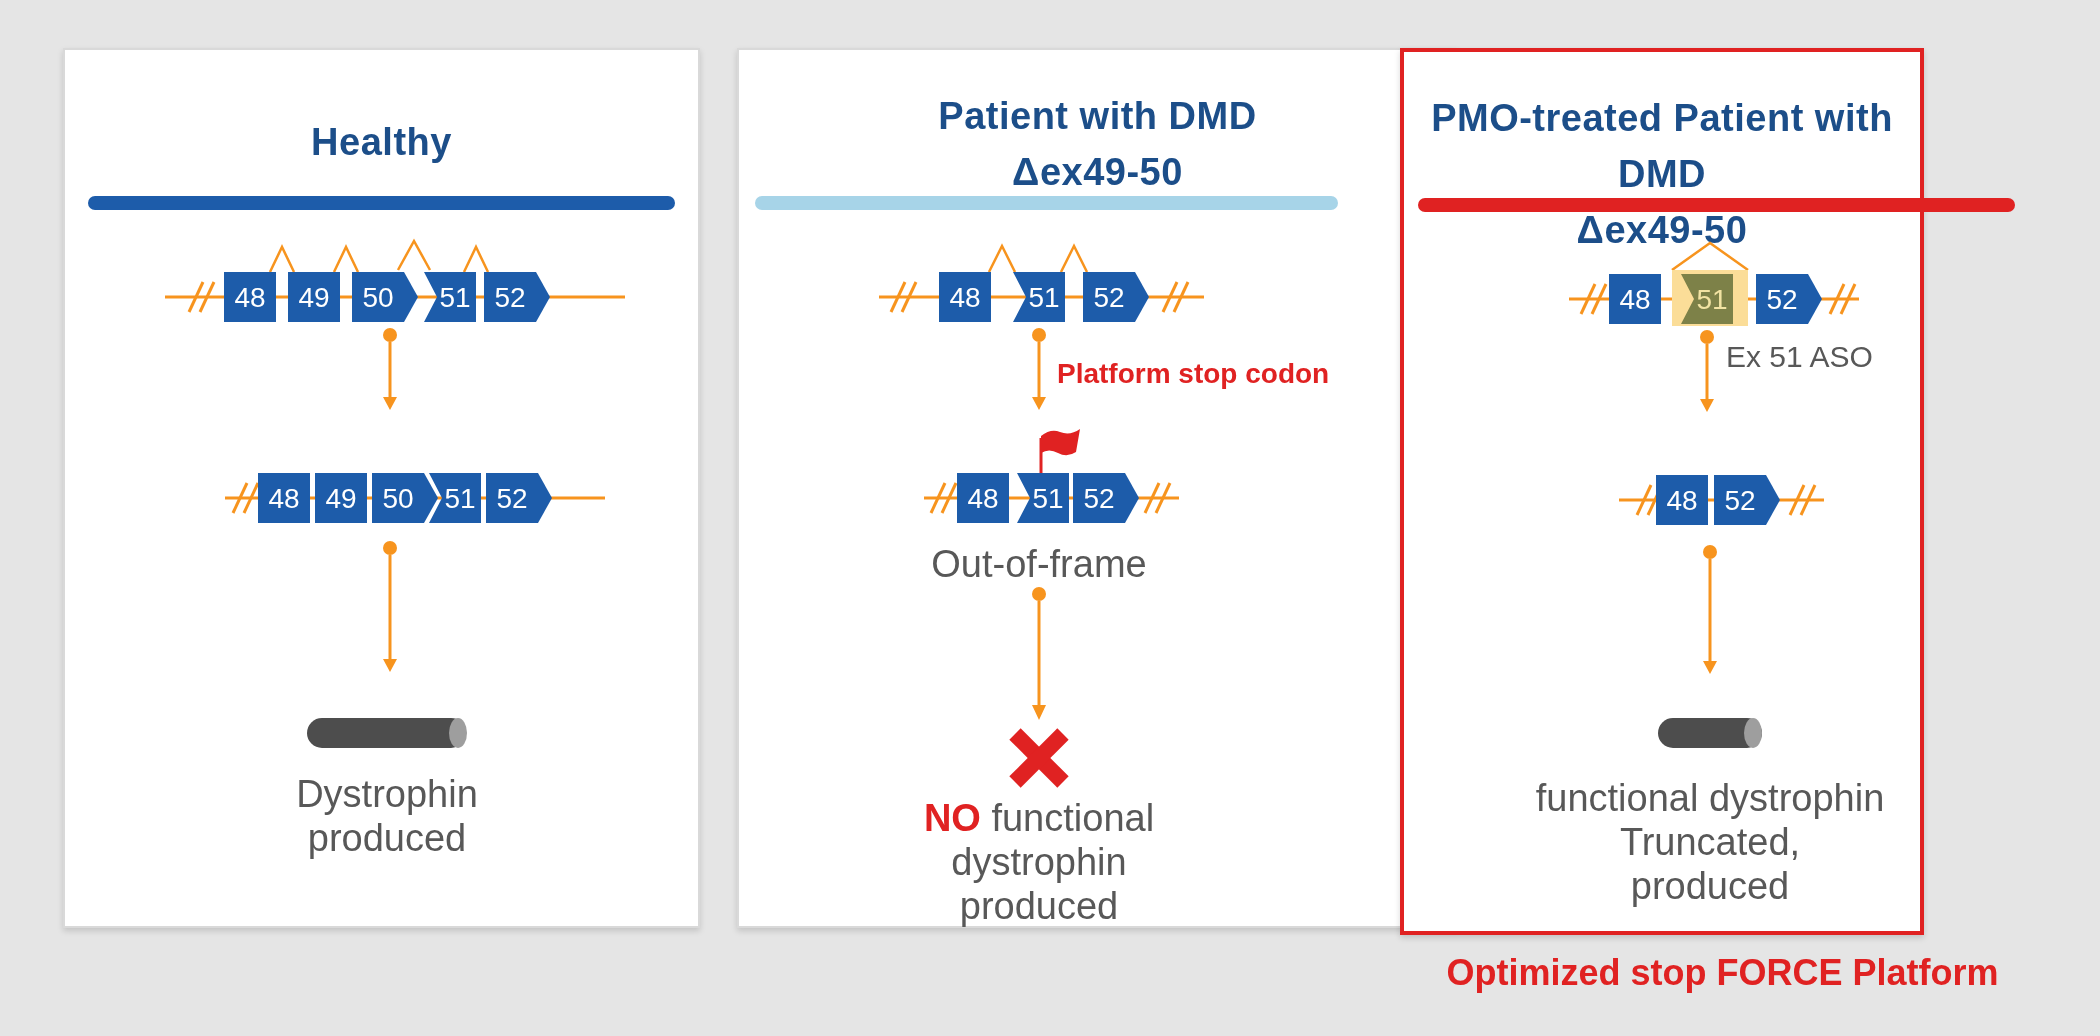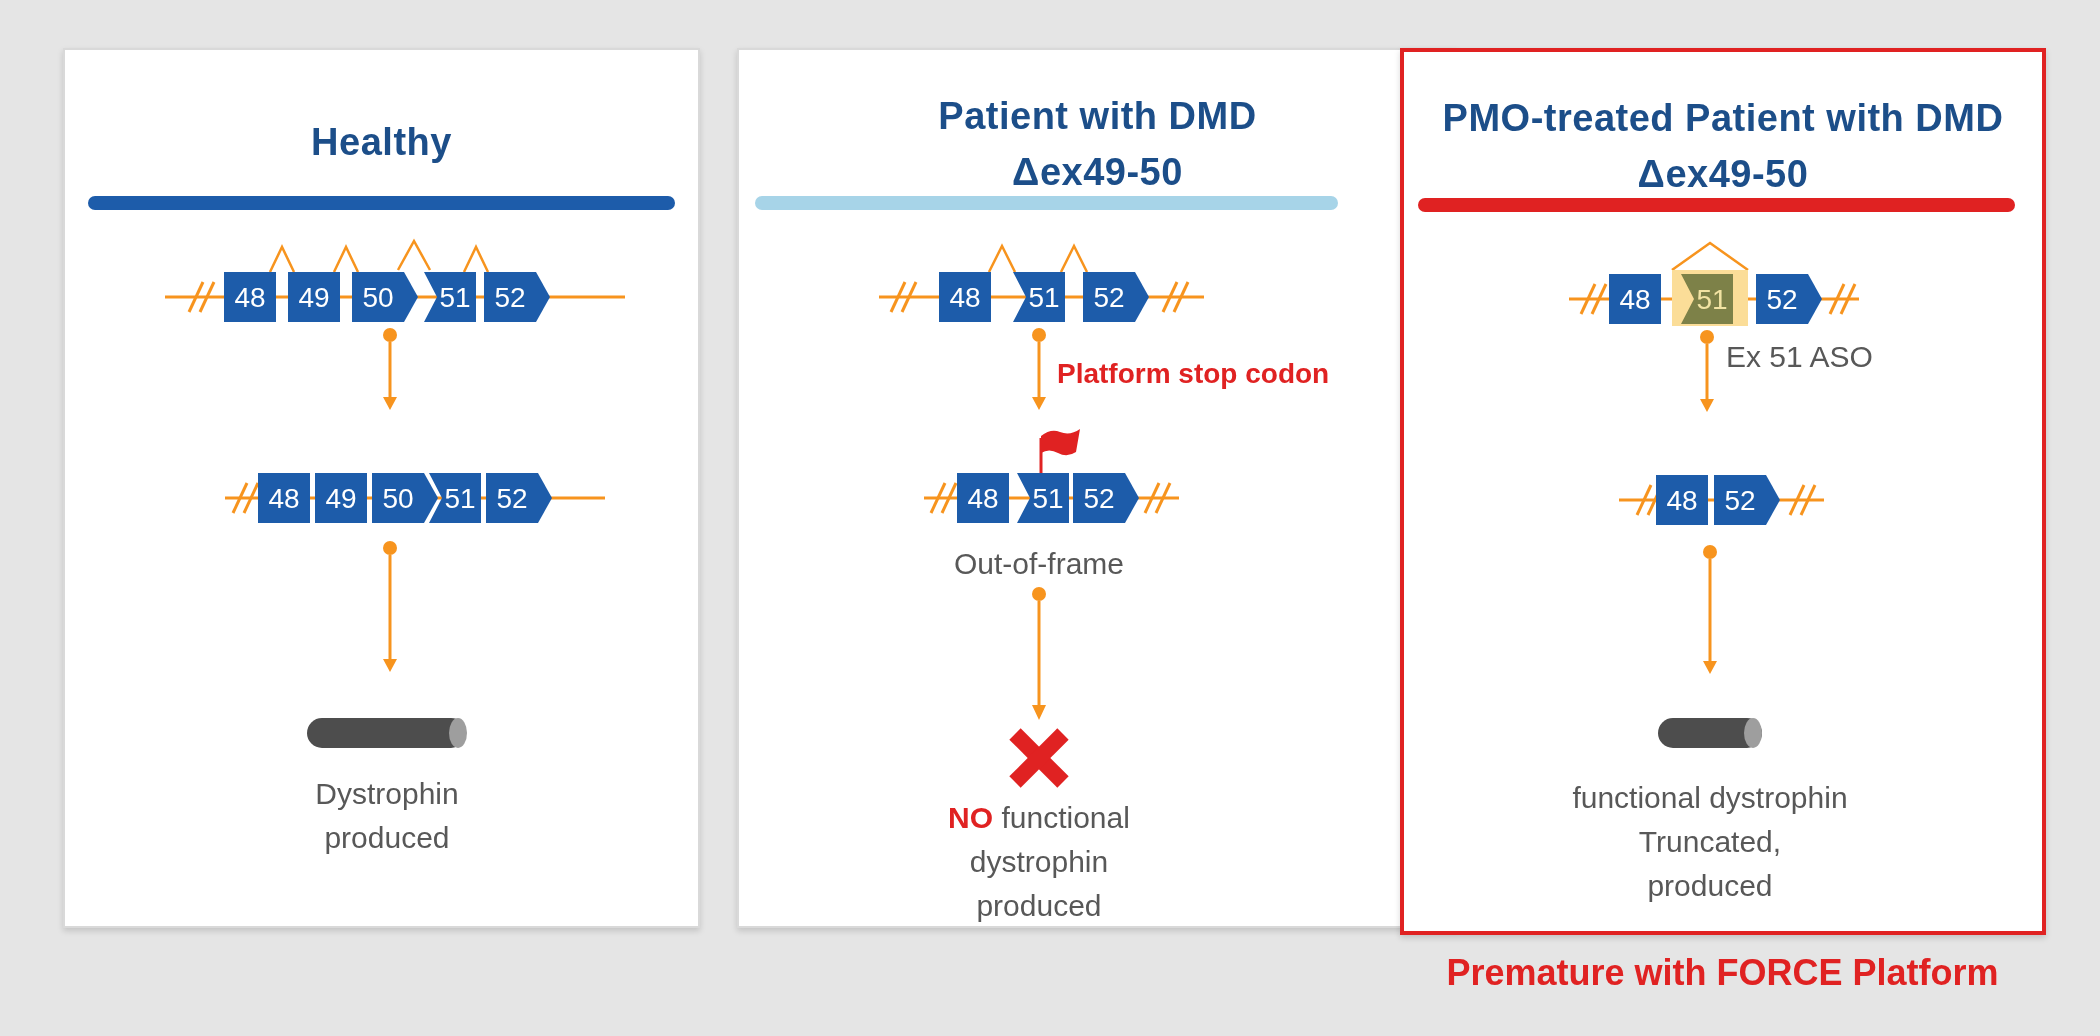--- a/index.html
+++ b/index.html
@@ -7,26 +7,26 @@
     --orange:#f7941e; --text_gray:#585858; --rod_gray:#4d4d4d; --rod_cap_gray:#9e9e9e;
     --aso_yellow:#fbdd98; --skipped_olive:#7d8148; --skipped_label:#f2e3a3; --panel_border:#d9d9d9;
   }
   *{margin:0;padding:0;box-sizing:border-box}
   body{font-family:"Liberation Sans",sans-serif;background:#ffffff}
   #canvas{position:relative;width:2100px;height:1036px;background:#e5e5e5;overflow:hidden}
   .panel{position:absolute;top:48px;background:#ffffff;border:2px solid var(--panel_border);
          box-shadow:0 3px 6px rgba(0,0,0,0.15)}
   #panel-healthy{left:63px;width:637px;height:880px}
   #panel-dmd{left:737px;width:721px;height:880px}
-  #panel-pmo{left:1400px;width:646px;height:887px;border:4px solid var(--red)}
+  #panel-pmo{left:1400px;width:524px;height:887px;border:4px solid var(--red)}
   .panel svg{position:absolute;left:0;top:0}
   .title{position:absolute;width:100%;text-align:center;color:var(--navy);
          font-size:38px;font-weight:bold;line-height:56px;letter-spacing:0.5px}
   .t1{top:64px}.t2{top:38px}
-  .lbl{position:absolute;color:var(--text_gray);font-size:30px;line-height:44px;text-align:center;width:600px}
+  .lbl{position:absolute;color:var(--text_gray);font-size:38px;line-height:44px;text-align:center;width:600px}
   .lbl-inline{position:absolute;color:var(--text_gray);font-size:30px;white-space:nowrap;text-align:center;width:auto}
   .red-bold{color:var(--red);font-weight:bold}
   .stop-lbl{position:absolute;color:var(--red);font-weight:bold;font-size:28px;white-space:nowrap}
   #footer-note{position:absolute;left:1400px;width:645px;top:952px;text-align:center;
                color:var(--red);font-weight:bold;font-size:36px}
   .exnum{fill:#ffffff;font-size:28px;font-family:"Liberation Sans",sans-serif}
   .exnum-skip{fill:var(--skipped_label)}
   .exon{fill:var(--exon_blue)}
   .oline{stroke:var(--orange);stroke-width:3;fill:none}
   .peak{stroke:var(--orange);stroke-width:2.5;fill:none}
@@ -222,15 +222,15 @@
       <ellipse class="rodcap" cx="349" cy="681" rx="9" ry="15"></ellipse>
     </svg>
     <div class="lbl-inline" style="left:322px;top:288px">Ex 51 ASO</div>
     <div class="lbl" style="left:6px;top:724px">
       <div>functional dystrophin</div>
       <div>Truncated,</div>
       <div>produced</div>
     </div>
   </div>
 
-  <div id="footer-note">Premature with FORCE Platform</div>
+  <div id="footer-note">Optimized stop FORCE Platform</div>
 
 </div>
 
 </body></html>

